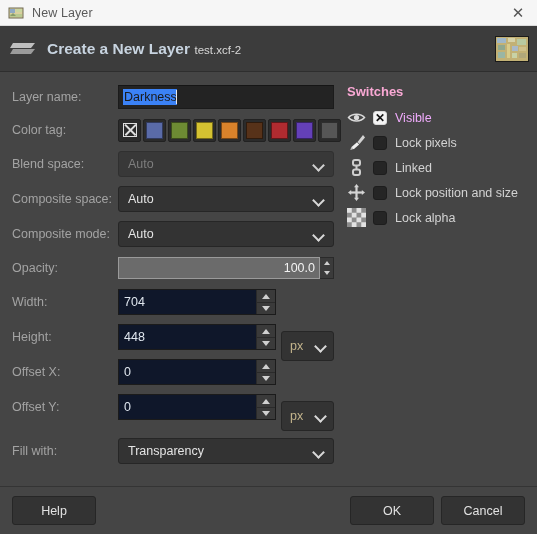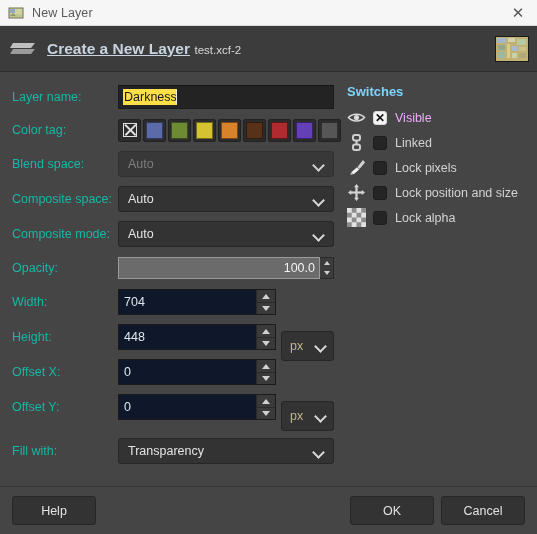--- a/index.html
+++ b/index.html
@@ -62,21 +62,20 @@
     margin-right: 8px;
     position: relative;
   }
   .header .hdr-texts { flex: 1 1 auto; min-width: 0; }
   .header .hdr-title {
     font-size: 15.5px;
     font-weight: bold;
     color: #c8d4e0;
     line-height: 1.15;
     white-space: nowrap;
-    text-decoration: underline;
   }
   .header .hdr-sub {
     font-size: 11.5px;
     color: #d8d8d8;
     line-height: 1.3;
     margin-top: 1px;
     white-space: nowrap;
   }
   .header .hdr-thumb {
     width: 34px; height: 26px;
@@ -99,39 +98,39 @@
 
   .row {
     display: flex; align-items: center;
     margin-bottom: 7px;
     height: 26px;
   }
   .row.tall { height: 28px; }
   .lbl {
     width: 106px; flex: 0 0 106px;
     font-size: 12.5px;
-    color: #14b8a6;
+    color: #a3a3a3;
     white-space: nowrap;
   }
   .ctl { flex: 1 1 auto; display: flex; align-items: center; height: 100%; }
 
   
   .entry {
     flex: 1 1 auto; height: 24px;
     background: #232323;
     border: 1px solid #1b1b1b;
     border-top-color: #151515;
     display: flex; align-items: center;
     padding: 0 4px;
     font-size: 12.5px;
     color: #e2e2e2;
     overflow: hidden;
   }
   .entry .sel {
-    background: #fde047;
+    background: #3b82f6;
     color: #1b1b1b;
     padding: 1px 0 1px 1px;
   }
   .caret {
     display: inline-block;
     width: 1px; height: 14px;
     background: #e8e8e8;
     margin-left: -1px;
   }
 
@@ -295,21 +294,21 @@
     width: 15px; height: 1.5px;
     background: #e0e0e0;
   }
   .nonebox::before { transform: rotate(45deg); }
   .nonebox::after  { transform: rotate(-45deg); }
 
   
   .sw-title {
     font-size: 13px;
     font-weight: bold;
-    color: #7dd3fc;
+    color: #f9a8d4;
     margin-bottom: 7px;
   }
   .sw-row {
     display: flex; align-items: center;
     height: 23px;
     margin-bottom: 2px;
   }
   .sw-icon {
     width: 19px; height: 19px;
     flex: 0 0 19px;
@@ -593,39 +592,39 @@
             <circle cx="9.5" cy="9.5" r="2.6" fill="#dadada"></circle>
           </svg>
         </span>
         <span class="sw-check on"></span>
         <span class="sw-label dim">Visible</span>
       </div>
 
       <div class="sw-row">
         <span class="sw-icon">
           <svg width="19" height="19" viewBox="0 0 19 19">
+            <path d="M16 2 L10.5 9 L12.5 11 L18 4.5 Z" fill="#d2d2d2"></path>
+            <path d="M10 9.2 L12.2 11.4 L7 16 L4 16.6 L4.8 13.8 Z" fill="#f0f0f0"></path>
+            <path d="M4.6 14 L3 17 L6.3 15.6 Z" fill="#bdbdbd"></path>
+          </svg>
+        </span>
+        <span class="sw-check"></span>
+        <span class="sw-label">Lock pixels</span>
+      </div>
+
+      <div class="sw-row">
+        <span class="sw-icon">
+          <svg width="19" height="19" viewBox="0 0 19 19">
             <rect x="6" y="2" width="7" height="5.5" rx="2" fill="none" stroke="#cfcfcf" stroke-width="2"></rect>
             <rect x="6" y="11.5" width="7" height="5.5" rx="2" fill="none" stroke="#cfcfcf" stroke-width="2"></rect>
             <rect x="8.5" y="7" width="2" height="5" fill="#cfcfcf"></rect>
           </svg>
         </span>
         <span class="sw-check"></span>
         <span class="sw-label">Linked</span>
-      </div>
-
-      <div class="sw-row">
-        <span class="sw-icon">
-          <svg width="19" height="19" viewBox="0 0 19 19">
-            <path d="M16 2 L10.5 9 L12.5 11 L18 4.5 Z" fill="#d2d2d2"></path>
-            <path d="M10 9.2 L12.2 11.4 L7 16 L4 16.6 L4.8 13.8 Z" fill="#f0f0f0"></path>
-            <path d="M4.6 14 L3 17 L6.3 15.6 Z" fill="#bdbdbd"></path>
-          </svg>
-        </span>
-        <span class="sw-check"></span>
-        <span class="sw-label">Lock pixels</span>
       </div>
 
       <div class="sw-row">
         <span class="sw-icon">
           <svg width="19" height="19" viewBox="0 0 19 19">
             <rect x="8.4" y="3" width="2.2" height="13" fill="#d4d4d4"></rect>
             <rect x="3" y="8.4" width="13" height="2.2" fill="#d4d4d4"></rect>
             <path d="M9.5 1 L12 4.2 L7 4.2 Z" fill="#d4d4d4"></path>
             <path d="M9.5 18 L12 14.8 L7 14.8 Z" fill="#d4d4d4"></path>
             <path d="M1 9.5 L4.2 12 L4.2 7 Z" fill="#d4d4d4"></path>

